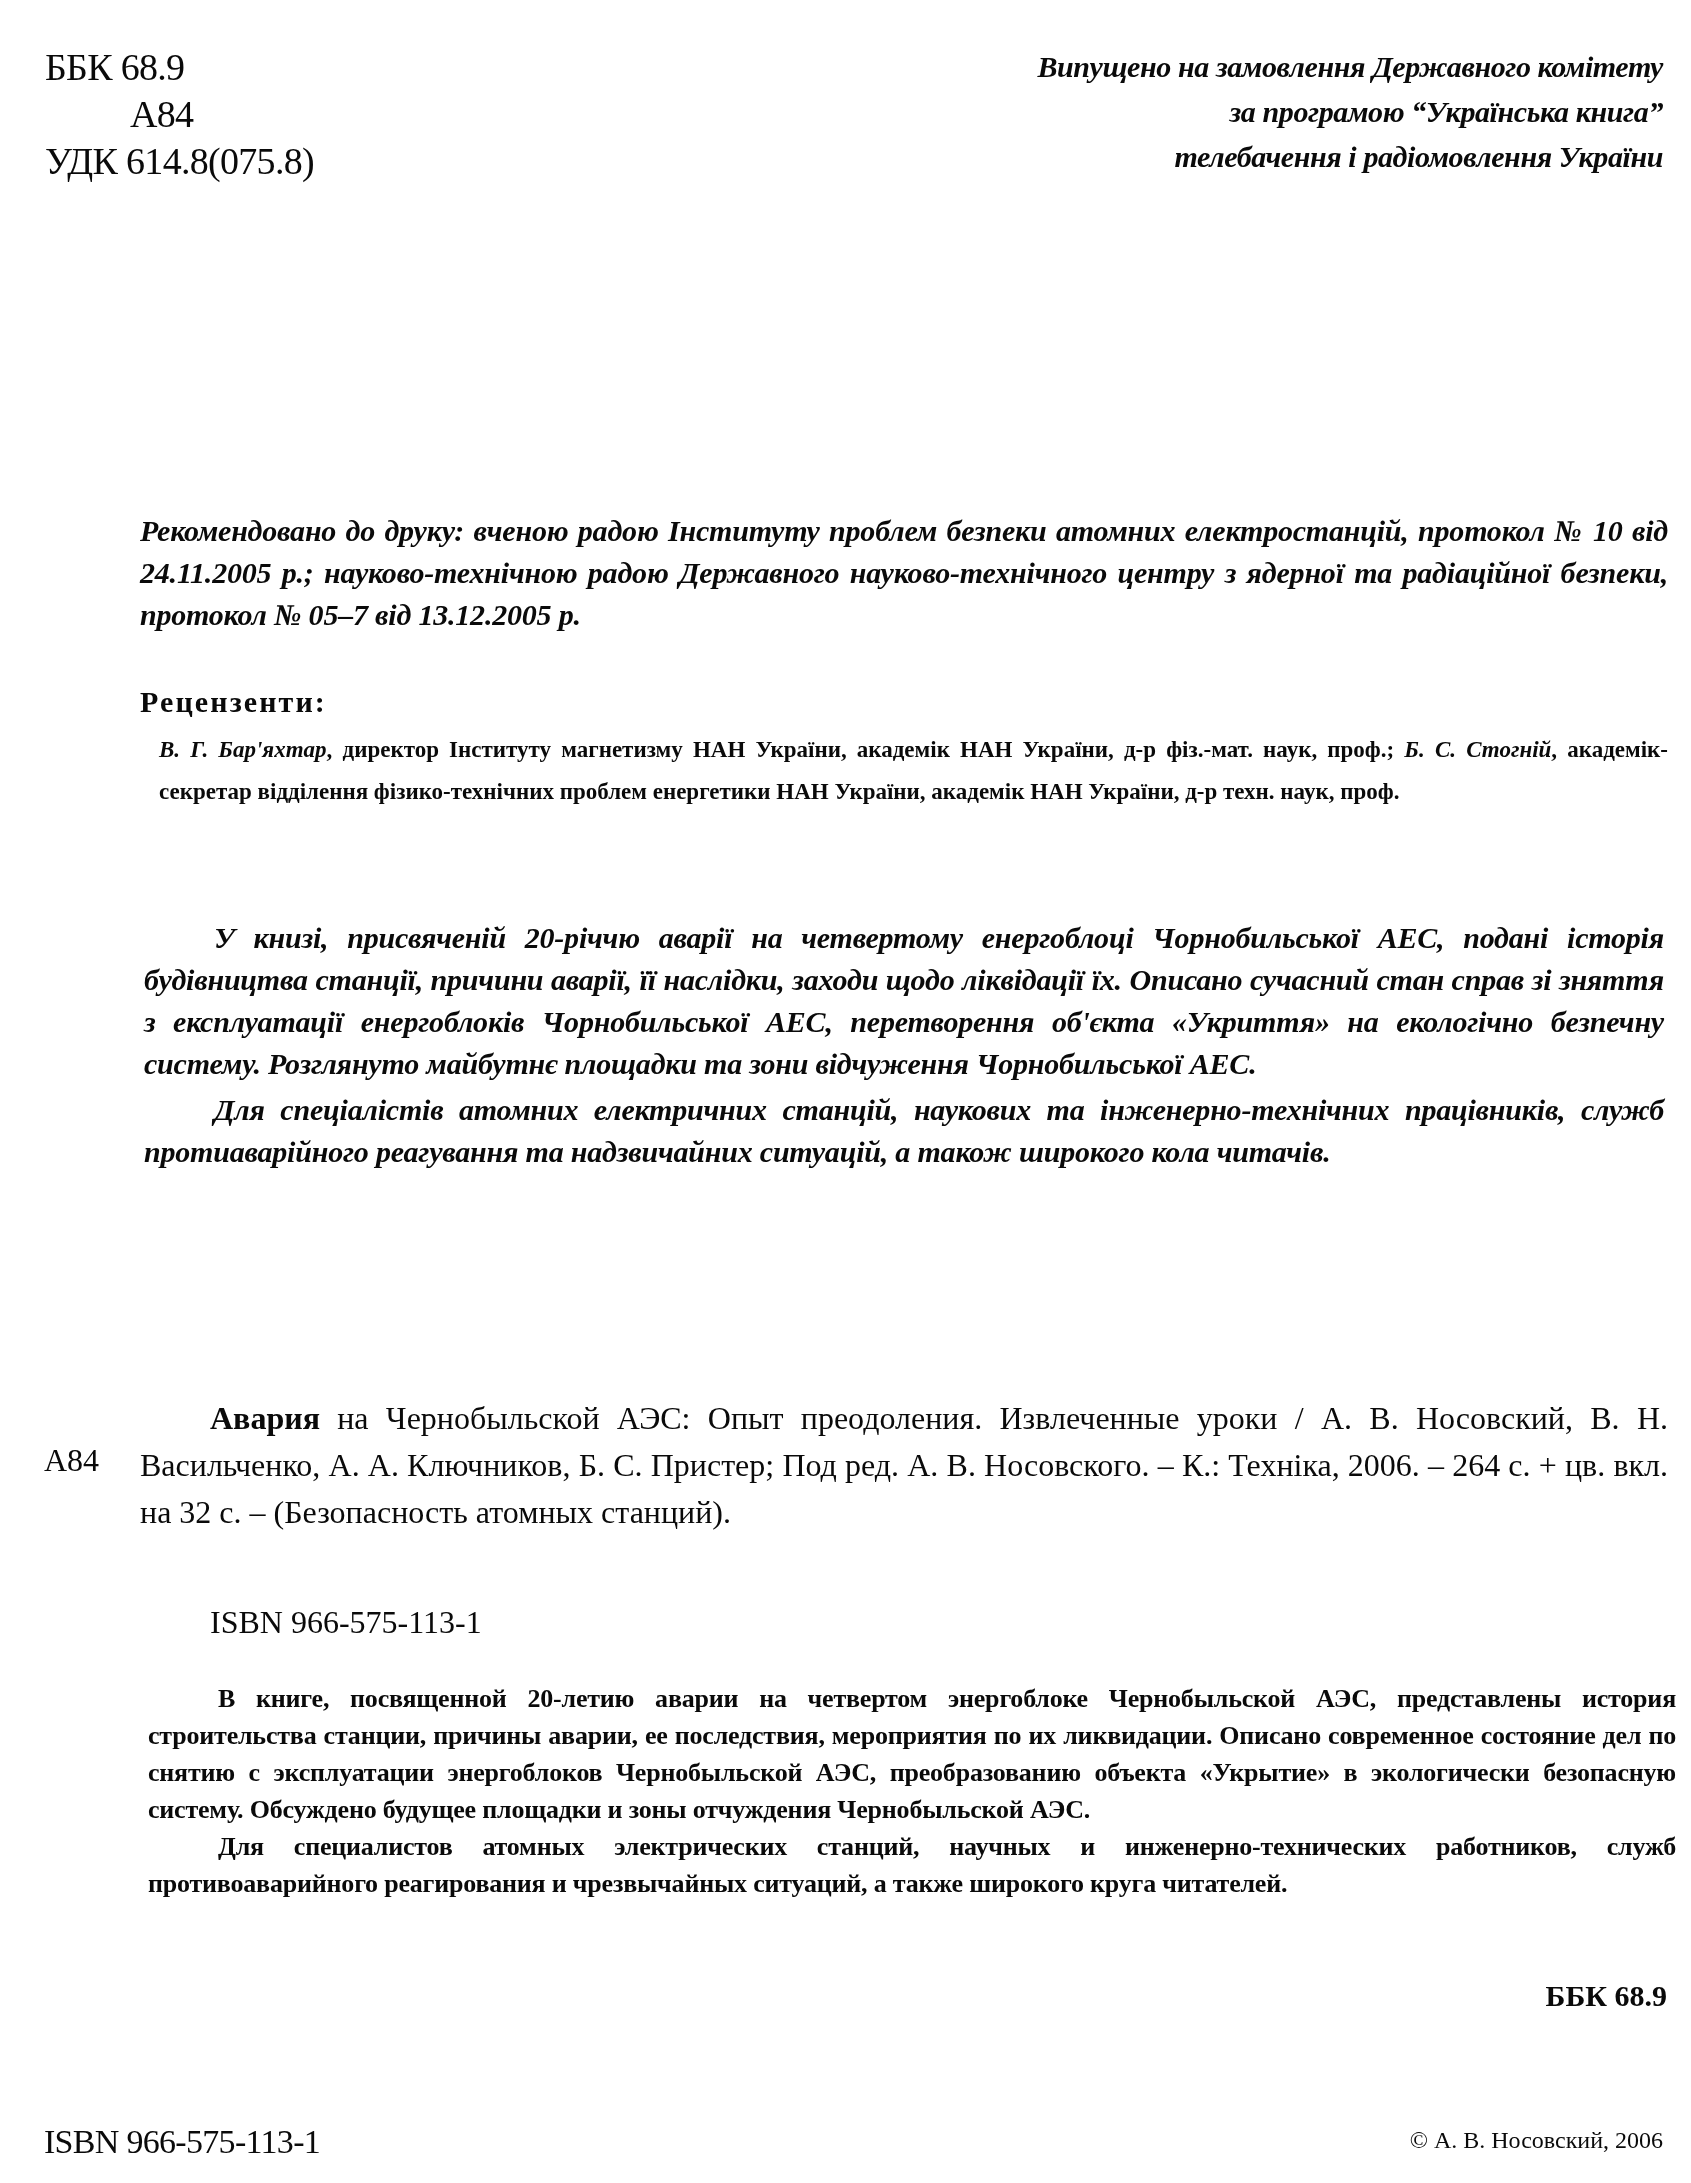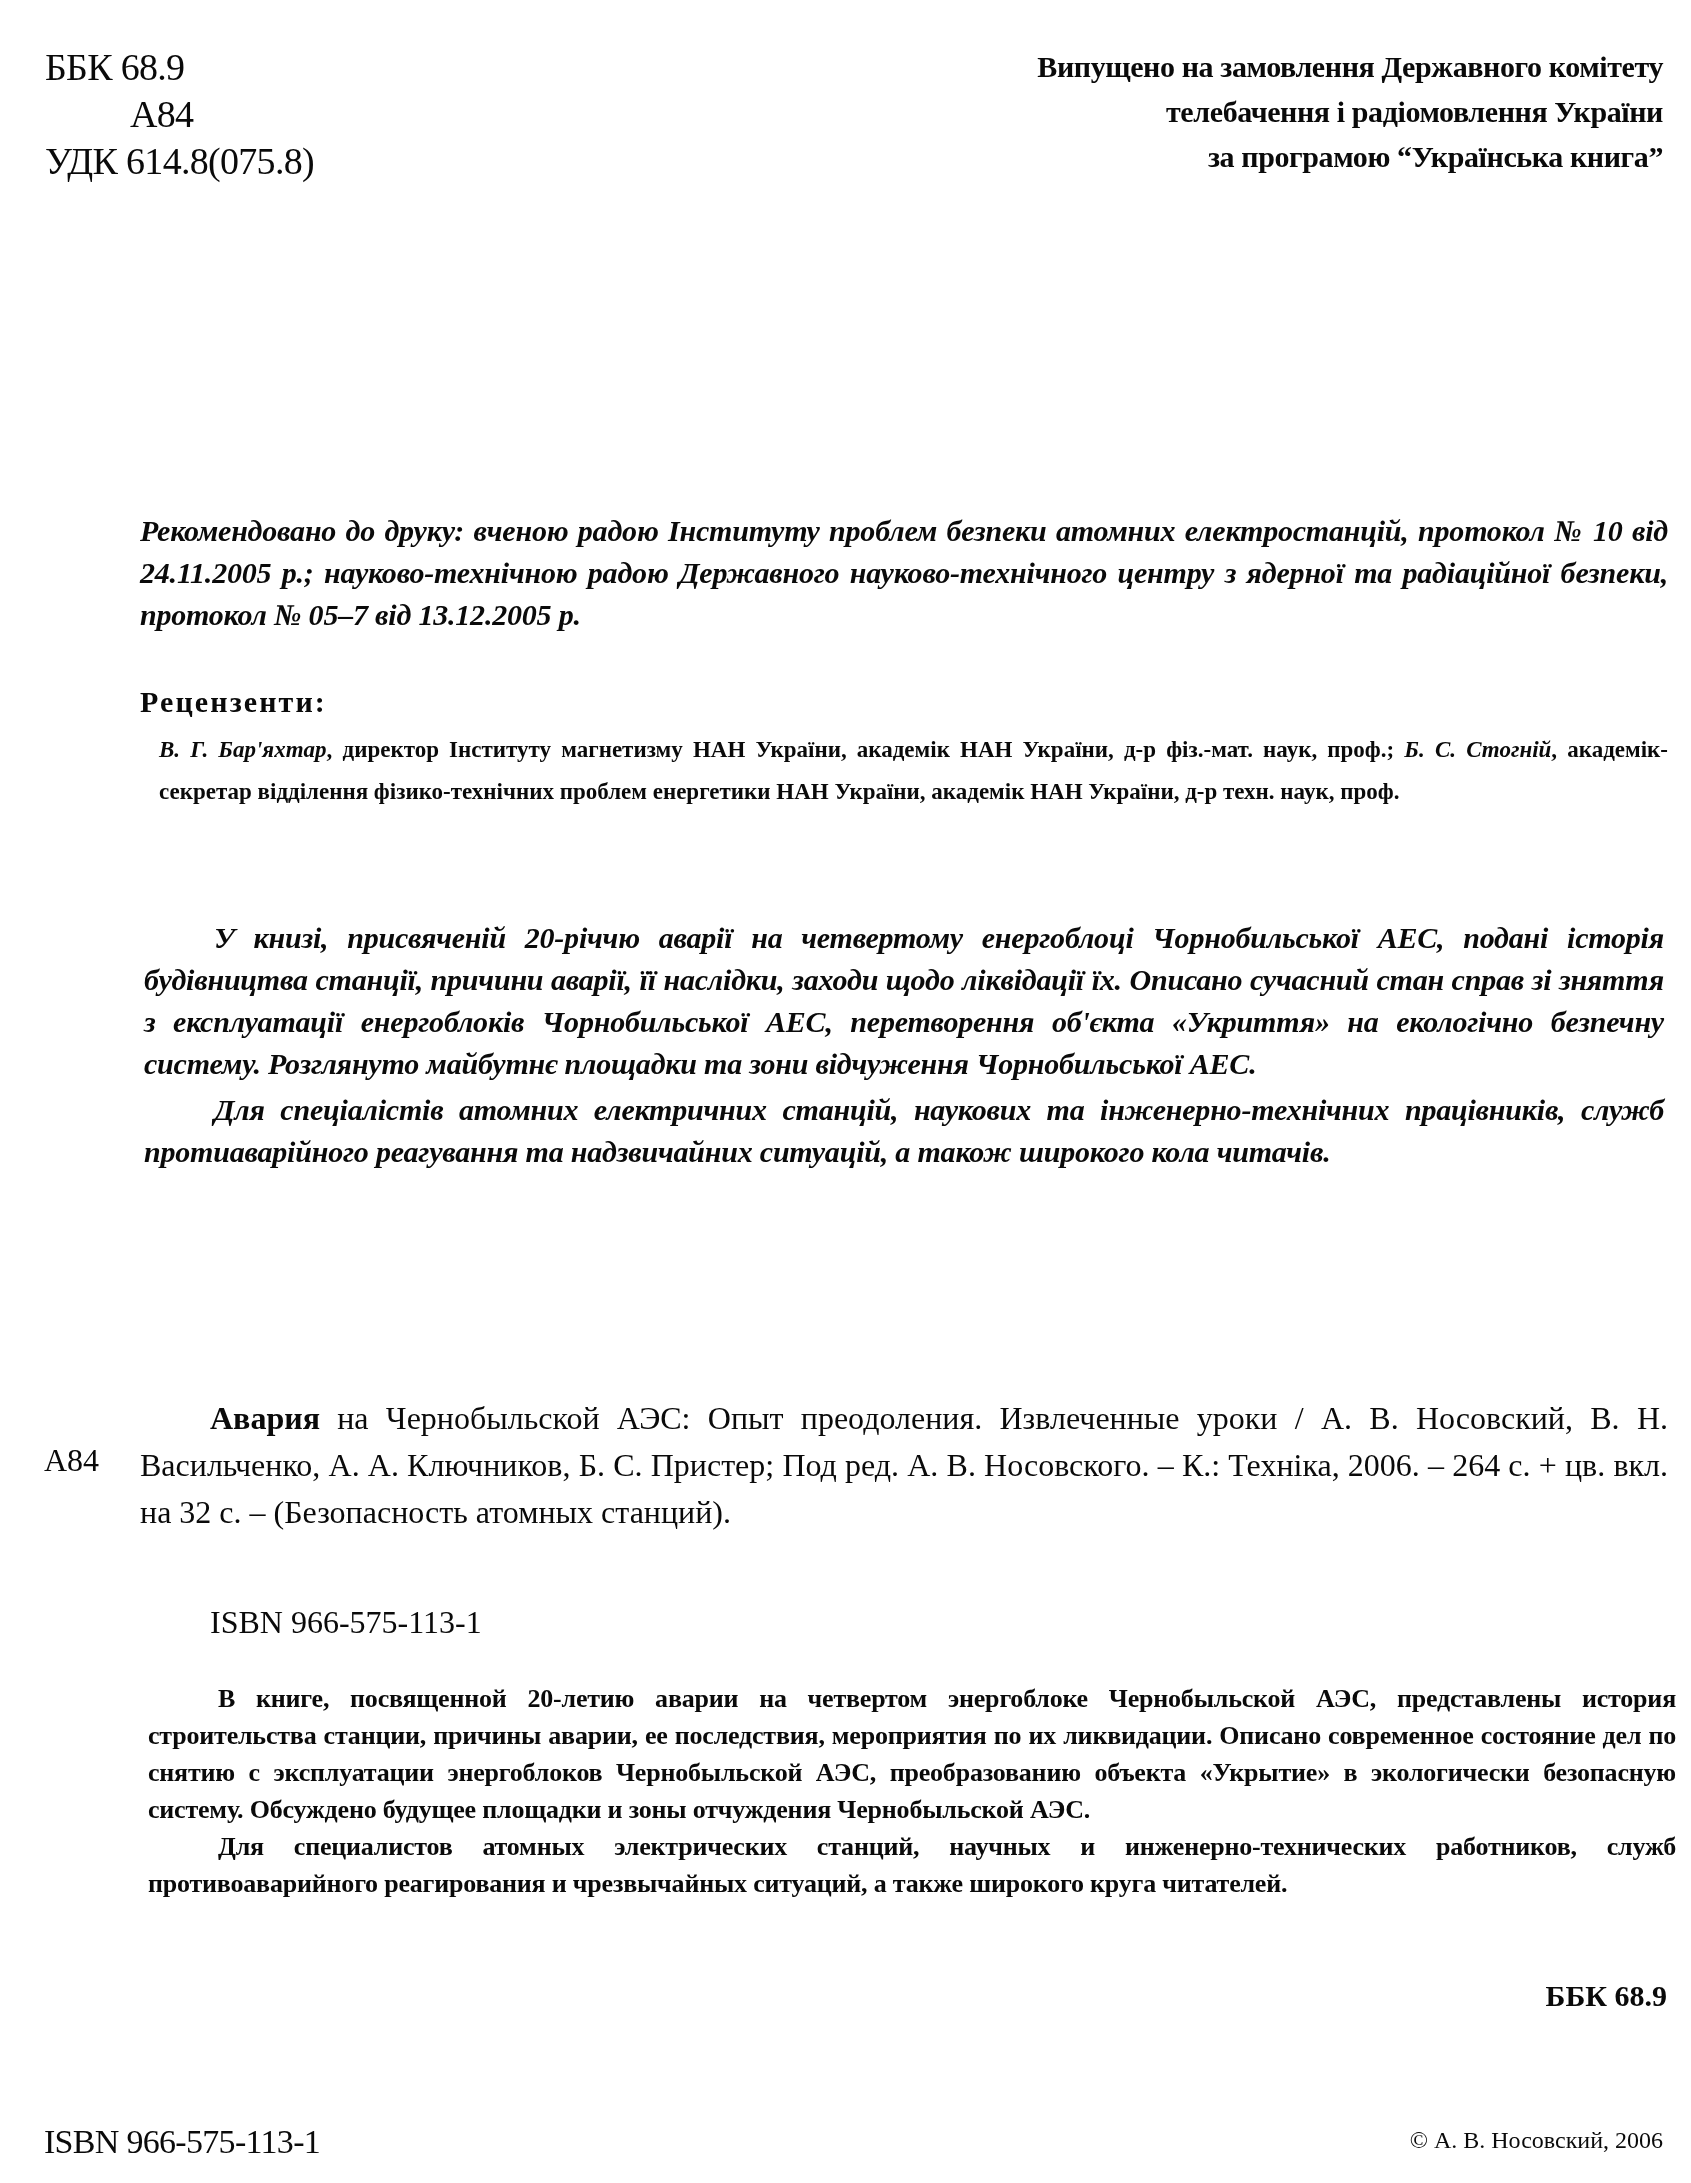--- a/index.html
+++ b/index.html
@@ -8,21 +8,21 @@
       color: #0a0a0a;
       font-family: "Liberation Serif", "DejaVu Serif", serif;
     }
     .abs { position: absolute; }
     
     .class-block { left: 45px; top: 44px; font-size: 38px; line-height: 47px; letter-spacing: -0.7px; }
     .class-block .indent { padding-left: 85px; }
     
     .pub-note {
       right: 28px; top: 44px; width: 987px; text-align: right;
-      font-weight: bold; font-size: 30px; line-height: 45px;
+      font-style: italic; font-weight: bold; font-size: 30px; line-height: 45px;
       letter-spacing: -0.4px;
     }
     .para {
       left: 140px; width: 1528px; font-size: 30px; line-height: 42px;
       text-align: justify; letter-spacing: -0.2px;
     }
     .para.indent-first p { text-indent: 70px; margin: 4px; }
     .para p { margin: 0; font-style: italic; }
     .recommend { top: 510px; font-weight: bold; }
     .reviewers-title { left: 140px; top: 685px; font-size: 30px; letter-spacing: 2.1px; font-weight: bold; }
@@ -47,22 +47,22 @@
 <body>
 
 <div class="abs class-block">
   <div>ББК 68.9</div>
   <div class="indent">А84</div>
   <div>УДК 614.8(075.8)</div>
 </div>
 
 <div class="abs pub-note">
   <div>Випущено на замовлення Державного комітету</div>
+  <div>за програмою “Українська книга”</div>
   <div>телебачення  і радіомовлення України</div>
-  <div>за програмою “Українська книга”</div>
 </div>
 
 <div class="abs para recommend">
   <p>Рекомендовано до друку:  вченою радою Інституту проблем безпеки атомних електростанцій, протокол № 10 від 24.11.2005 р.; науково-технічною радою  Державного науково-технічного центру з ядерної та радіаційної безпеки,  протокол № 05–7 від 13.12.2005 р.</p>
 </div>
 
 <div class="abs reviewers-title">Рецензенти:</div>
 <div class="abs reviewers">
   <em>В. Г. Бар'яхтар</em><span>, директор Інституту магнетизму НАН України, академік НАН України, д-р фіз.-мат. наук, проф.; </span><em>Б. С. Стогній</em><span>, академік-секретар відділення фізико-технічних проблем енергетики НАН України, академік НАН України, д-р техн. наук, проф.</span>
 </div>

